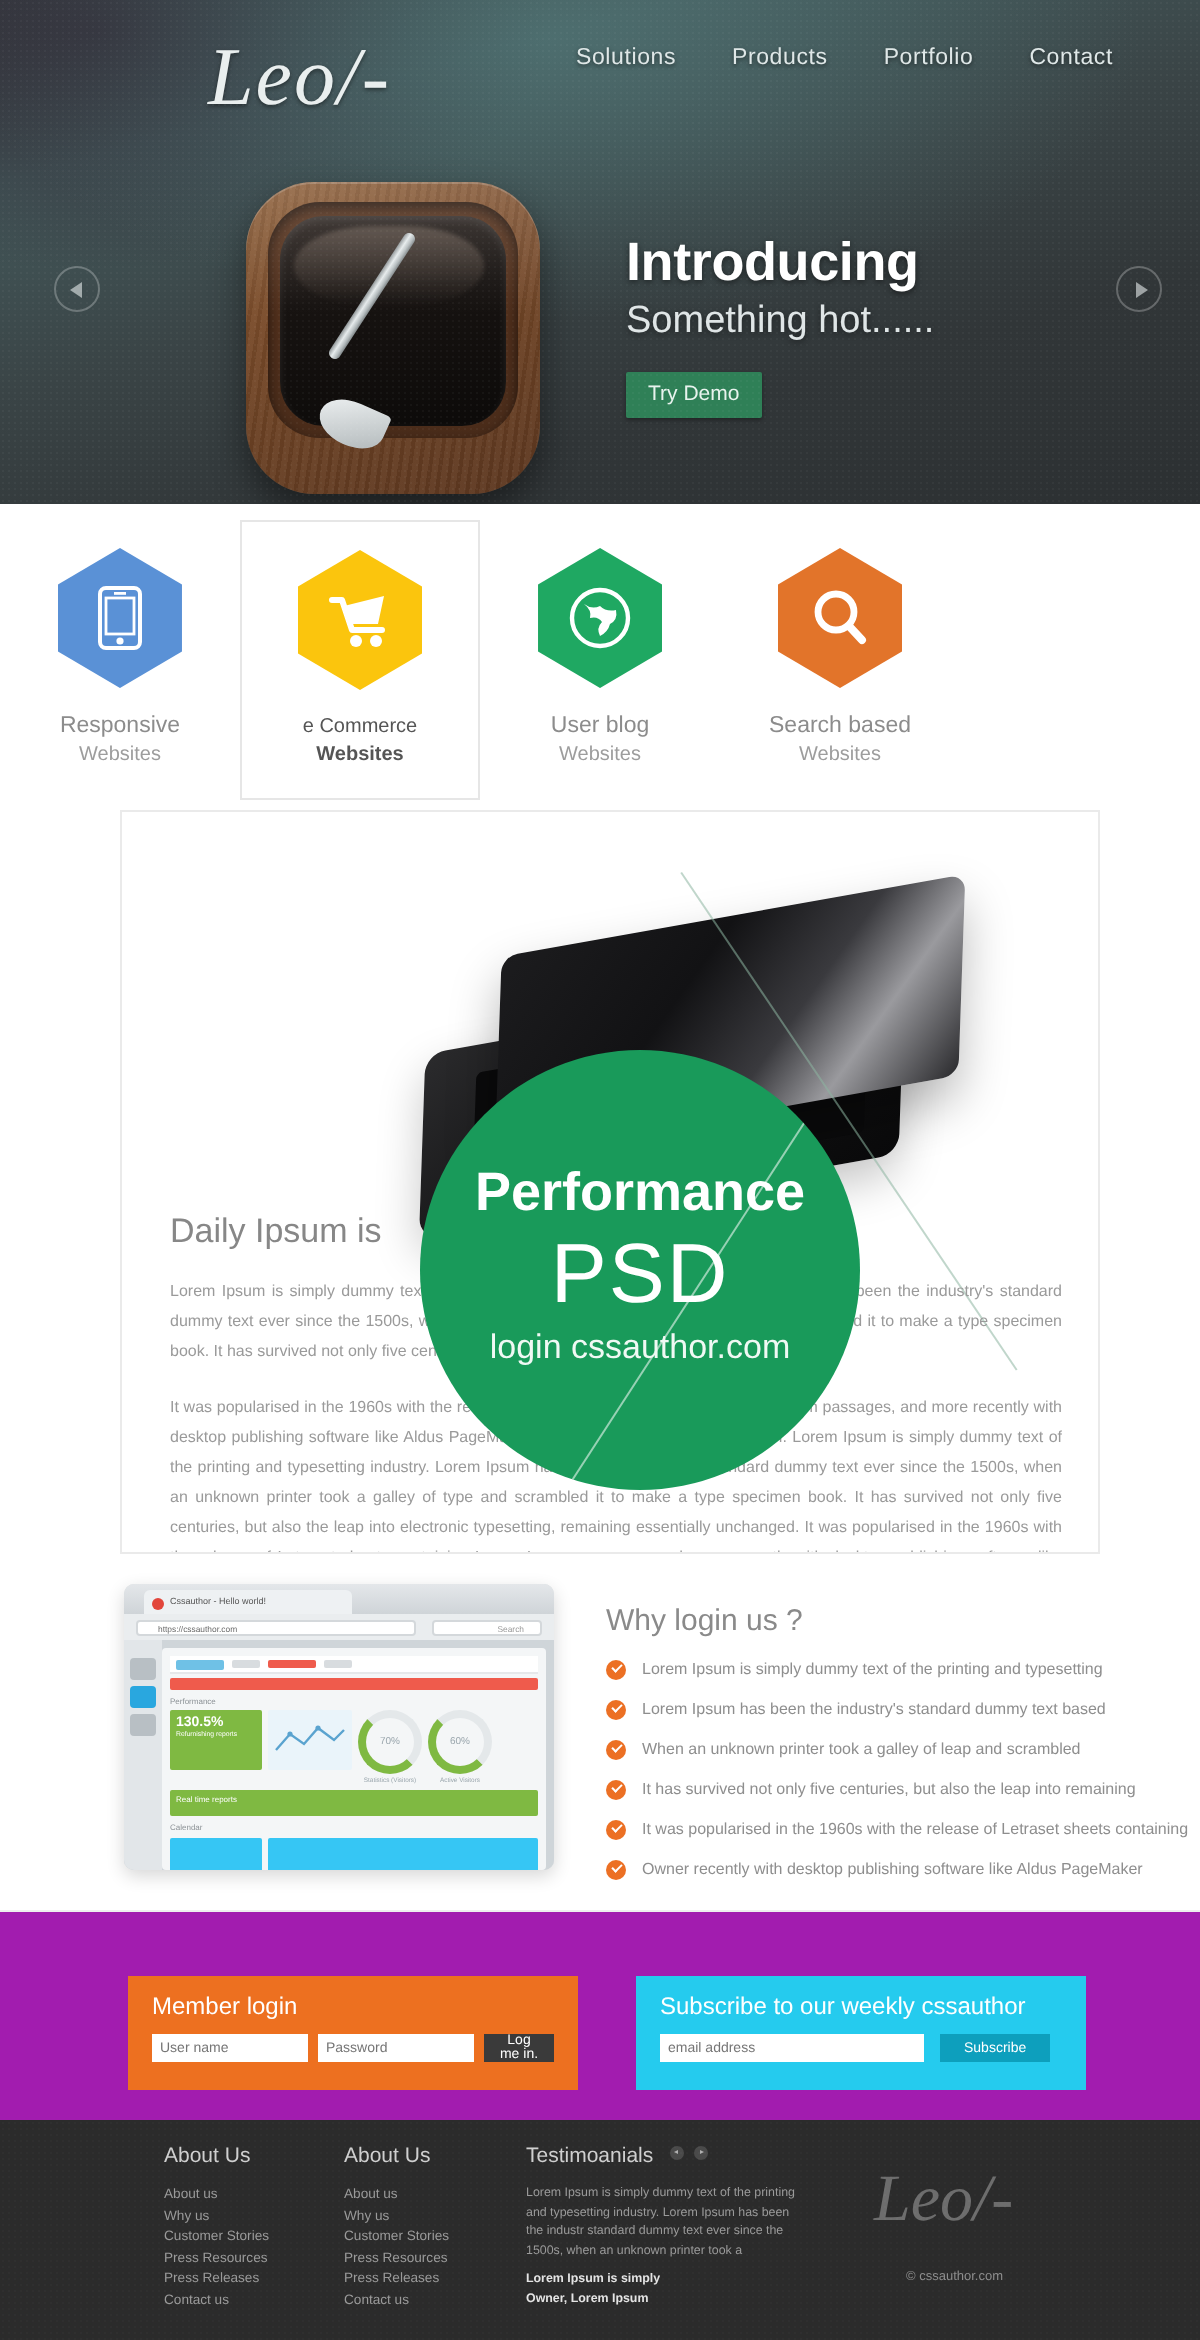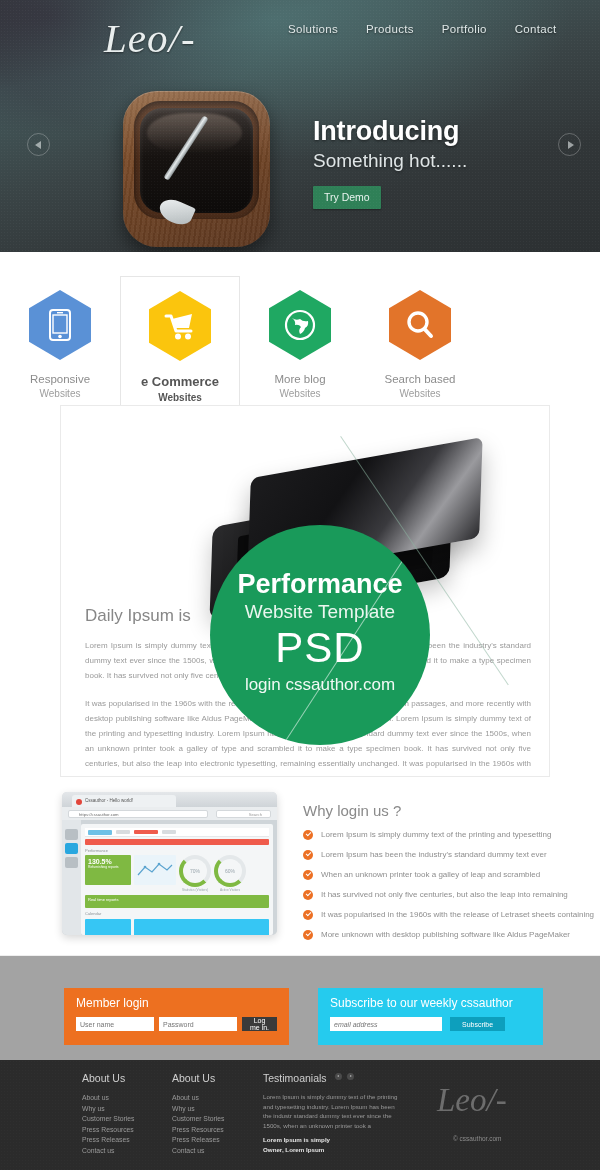--- a/index.html
+++ b/index.html
@@ -130,41 +130,41 @@
     background:#2f8057; color:#e8f3ee;
     font-size: 10.5px; padding: 5px 11px 6px;
     border: none; border-radius: 1px;
     box-shadow: 0 1px 2px rgba(0,0,0,0.35);
     cursor:pointer;
   }
 
   
   .features {
     position:relative; width:480px; height:148px; background:#fff;
-    display:flex; justify-content:center; padding-top: 8px; margin-top: 16px;
+    display:flex; justify-content:center; padding-top: 8px;
   }
   .feat {
     width: 124px; padding-top: 14px;
     display:flex; flex-direction:column; align-items:center;
     position:relative;
   }
   .feat.active {
     border: 1px solid #e6e6e6;
     background:#fff;
     height: 140px;
   }
   .hex {
     width: 62px; height: 70px;
     clip-path: polygon(50% 0%, 100% 26%, 100% 74%, 50% 100%, 0% 74%, 0% 26%);
     display:flex; align-items:center; justify-content:center;
   }
   .hex svg { display:block; }
   .feat-l1 { margin-top: 13px; font-size: 11.5px; color:#8c8c8c; }
   .feat-l2 { margin-top: 3px; font-size: 10px; color:#9d9d9d; }
-  .feat.active .feat-l1 { color:#555; font-weight:bold; font-size:13px; }
+  .feat.active .feat-l1 { color:#555; font-weight:normal; font-size:10px; }
   .feat.active .feat-l2 { color:#555; font-weight:bold; font-size:10px; }
 
   
   .showcase {
     position:absolute; left:60px; top:405px;
     width:490px; height:372px;
     background:#fff; border:1px solid #eaeaea;
     overflow:hidden;
   }
   .tablets { position:absolute; left:130px; top:40px; width:300px; height:170px; }
@@ -280,21 +280,21 @@
   .why-check::after {
     content:""; position:absolute; left:2.6px; top:2.4px;
     width:4px; height:2px; border-left:1.3px solid #fff; border-bottom:1.3px solid #fff;
     transform: rotate(-45deg);
   }
   .why-text { font-size:8px; color:#8e8e8e; line-height:10px; }
 
   
   .ctasec {
     position:absolute; left:0; top:955px; width:600px; height:105px;
-    background:#a3a3a3; border-top:1px solid #eee;
+    background:#a21caf; border-top:1px solid #eee;
   }
   .login-box {
     position:absolute; left:64px; top:32px; width:225px; height:57px;
     background:#ed7020; padding:8px 12px;
   }
   .login-box h4 { font-size:12px; color:#fff; font-weight:normal; margin-bottom:7px; }
   .login-row { display:flex; gap:5px; }
   .inp {
     background:#fff; border:none; height:14px; font-size:7px; color:#7f7f7f;
     padding:0 4px; font-family:"Liberation Sans", sans-serif;
@@ -303,21 +303,21 @@
   .btn-login {
     background:#3a3a3a; color:#fff; border:none; height:14px;
     font-size:7px; padding:0 7px; cursor:pointer; font-family:"Liberation Sans", sans-serif;
   }
   .news-box {
     position:absolute; left:318px; top:32px; width:225px; height:57px;
     background:#25cbee; padding:8px 12px;
   }
   .news-box h4 { font-size:12px; color:#fff; font-weight:normal; margin-bottom:7px; }
   .news-row { display:flex; gap:8px; }
-  .inp.e { width:112px;font-style:italic; }
+  .inp.e { width:132px; }
   .btn-sub {
     background:#0d9fbd; color:#fff; border:none; height:14px;
     font-size:7px; padding:0 12px; cursor:pointer; font-family:"Liberation Sans", sans-serif;
   }
 
   
   .footer {
     position:absolute; left:0; top:1060px; width:600px; height:110px;
     background:#2b2b2b;
   }
@@ -417,21 +417,21 @@
       <div class="feat-l2">Websites</div>
     </div>
 
     <div class="feat">
       <div class="hex" style="background:#1fa862">
         <svg width="32" height="32" viewBox="0 0 32 32">
           <circle cx="16" cy="16" r="14" fill="none" stroke="#fff" stroke-width="2.2"></circle>
           <path d="M8 9 Q12 12 11 16 Q15 15 17 18 Q14 21 16 25 Q20 23 21 19 Q25 17 24 12 Q19 13 16 10 Q12 12 8 9 Z" fill="#fff"></path>
         </svg>
       </div>
-      <div class="feat-l1">More blog</div>
+      <div class="feat-l1">User blog</div>
       <div class="feat-l2">Websites</div>
     </div>
 
     <div class="feat">
       <div class="hex" style="background:#e2742a">
         <svg width="32" height="32" viewBox="0 0 32 32">
           <circle cx="14" cy="13" r="9" fill="none" stroke="#fff" stroke-width="3.4"></circle>
           <line x1="20.5" y1="20" x2="27" y2="27" stroke="#fff" stroke-width="4" stroke-linecap="round"></line>
         </svg>
       </div>
@@ -449,21 +449,20 @@
     <div class="sc-title">Daily Ipsum is</div>
     <div class="sc-body">
       <p>Lorem Ipsum is simply dummy text of the printing and typesetting industry. Lorem Ipsum has been the industry's standard dummy text ever since the 1500s, when an unknown printer took a galley of type and scrambled it to make a type specimen book. It has survived not only five centuries, but also the leap into electronic typesetting.</p>
       <p>It was popularised in the 1960s with the release of Letraset sheets containing Lorem Ipsum passages, and more recently with desktop publishing software like Aldus PageMaker including versions of Lorem Ipsum. Lorem Ipsum is simply dummy text of the printing and typesetting industry. Lorem Ipsum has been the industry's standard dummy text ever since the 1500s, when an unknown printer took a galley of type and scrambled it to make a type specimen book. It has survived not only five centuries, but also the leap into electronic typesetting, remaining essentially unchanged. It was popularised in the 1960s with the release of Letraset sheets containing Lorem Ipsum passages, and more recently with desktop publishing software like Aldus PageMaker.</p>
     </div>
   </div>
 
   <div class="badge">
     <div class="slash"></div>
     <div class="b1">Performance</div>
-    <div class="b2">Website Template</div>
     <div class="b3">PSD</div>
     <div class="b4">login cssauthor.com</div>
   </div>
 
   <div class="whysec">
 
     <div class="browser">
       <div class="br-top">
         <div class="br-tab">
           <span class="dot"></span>
@@ -525,37 +524,37 @@
     </div>
 
     <div class="why-title">Why login us ?</div>
     <div class="why-list">
       <div class="why-item">
         <span class="why-check"></span>
         <span class="why-text">Lorem Ipsum is simply dummy text of the printing and typesetting</span>
       </div>
       <div class="why-item">
         <span class="why-check"></span>
-        <span class="why-text">Lorem Ipsum has been the industry's standard dummy text ever</span>
+        <span class="why-text">Lorem Ipsum has been the industry's standard dummy text based</span>
       </div>
       <div class="why-item">
         <span class="why-check"></span>
         <span class="why-text">When an unknown printer took a galley of leap and scrambled</span>
       </div>
       <div class="why-item">
         <span class="why-check"></span>
         <span class="why-text">It has survived not only five centuries, but also the leap into remaining</span>
       </div>
       <div class="why-item">
         <span class="why-check"></span>
         <span class="why-text">It was popularised in the 1960s with the release of Letraset sheets containing</span>
       </div>
       <div class="why-item">
         <span class="why-check"></span>
-        <span class="why-text">More unknown with desktop publishing software like Aldus PageMaker</span>
+        <span class="why-text">Owner recently with desktop publishing software like Aldus PageMaker</span>
       </div>
     </div>
   </div>
 
   <div class="ctasec">
     <div class="login-box">
       <h4>Member login</h4>
       <div class="login-row">
         <input class="inp u" type="text" placeholder="User name" style="">
         <input class="inp p" type="password" placeholder="Password" style="">

